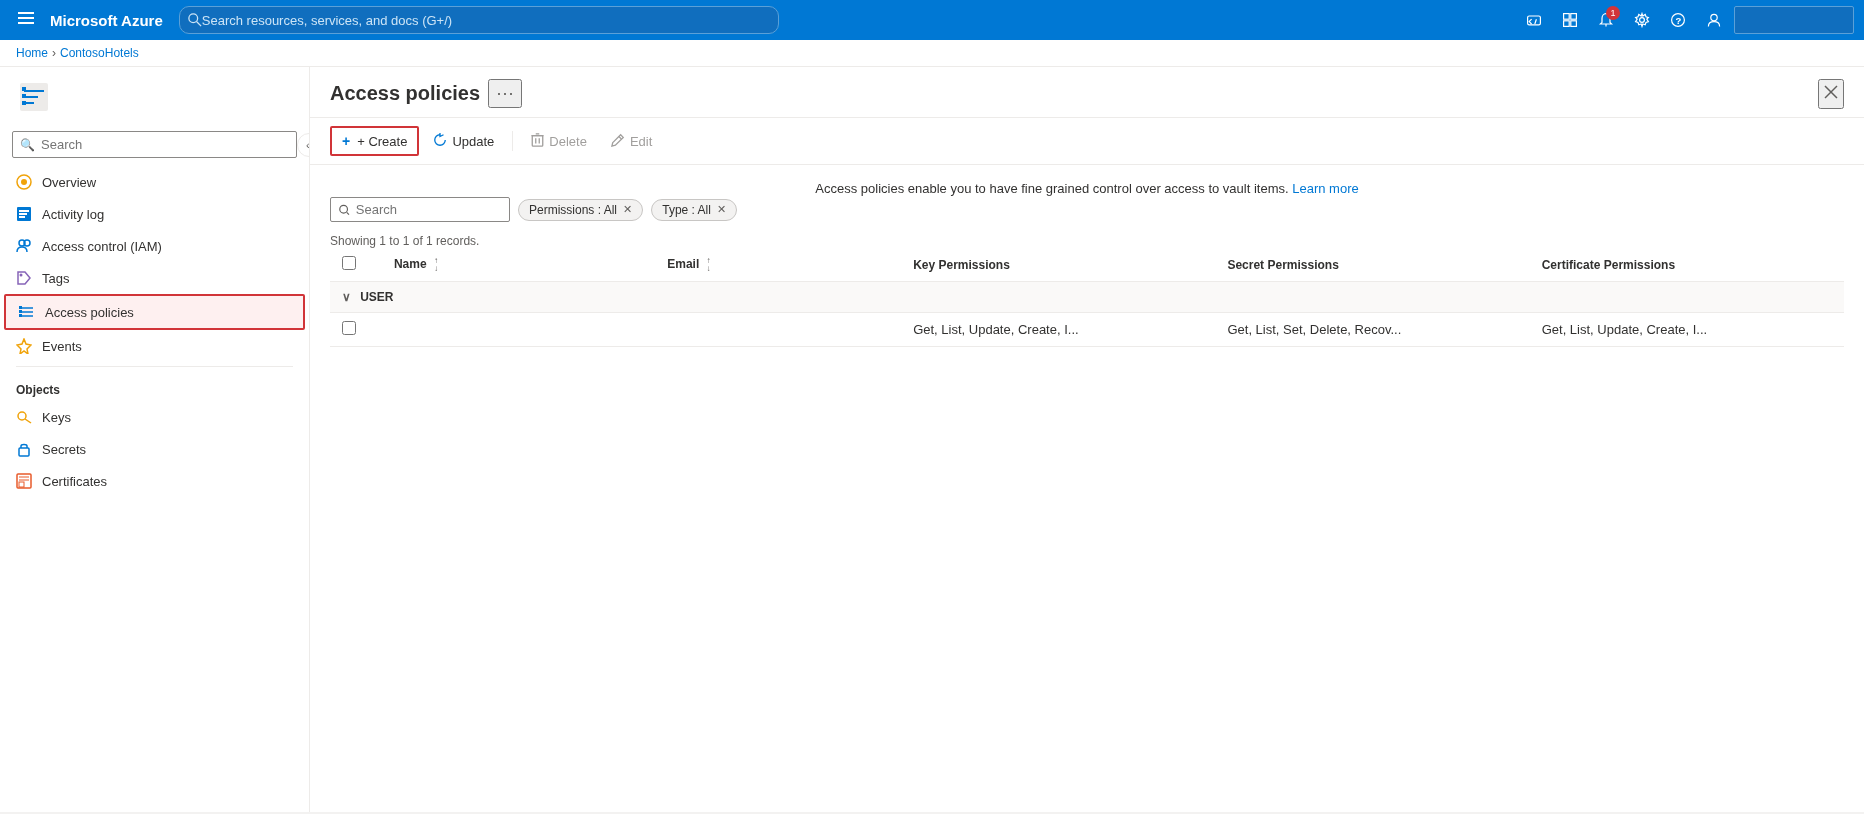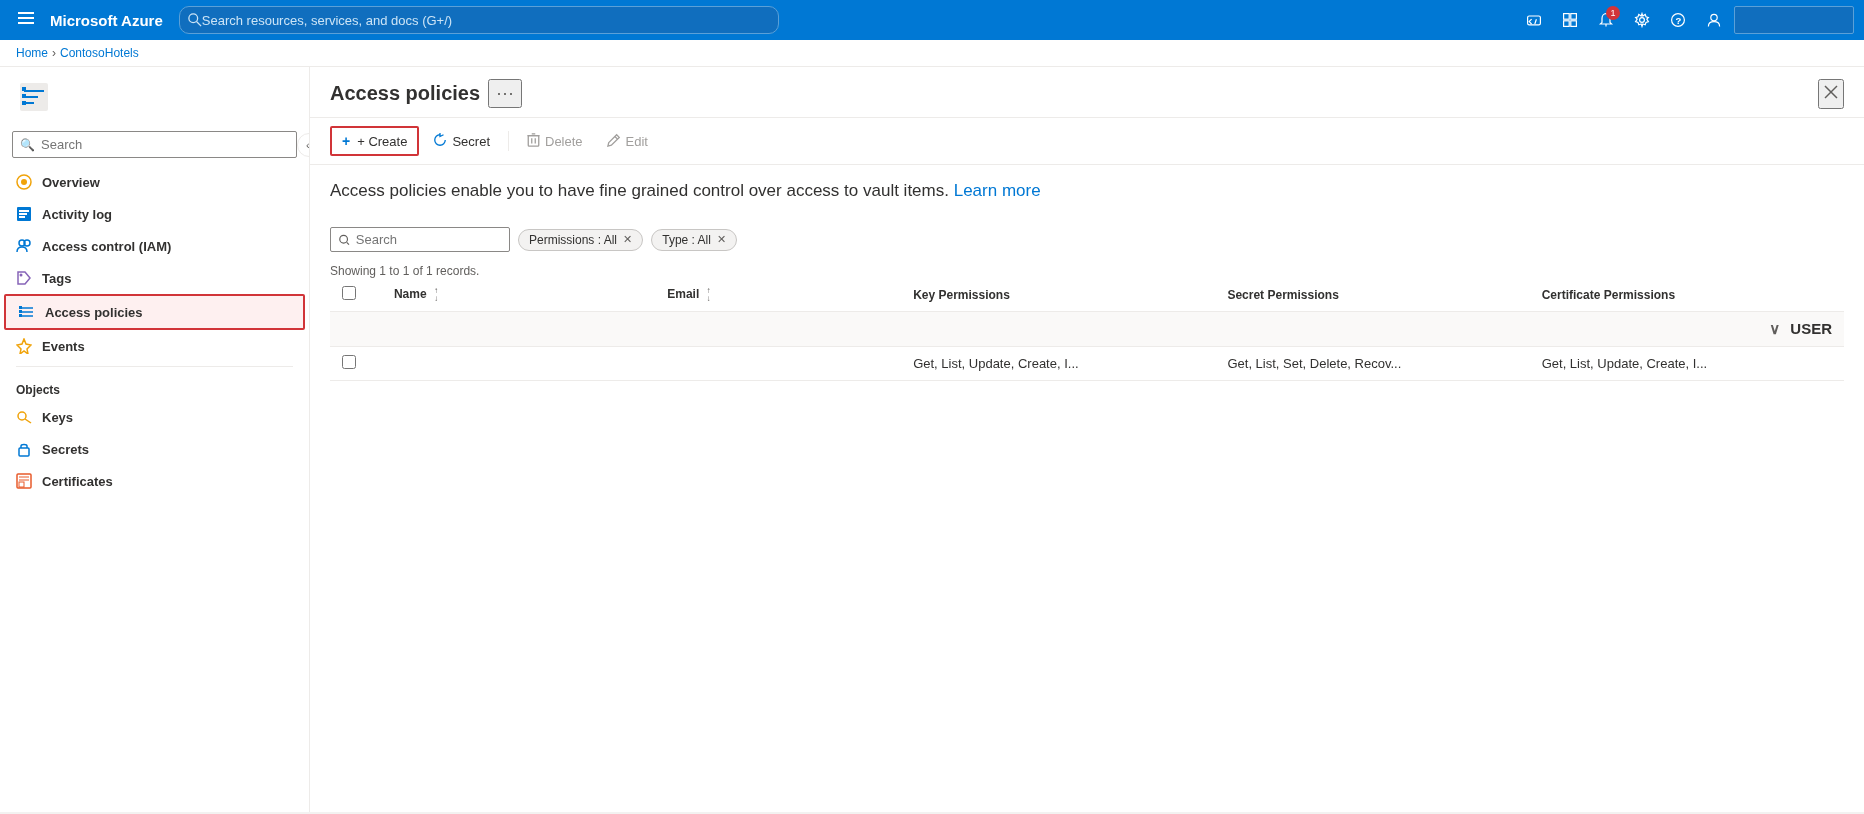--- a/index.html
+++ b/index.html
@@ -172,21 +172,20 @@
       overflow-y: auto;
     }
     .nav-item {
       display: flex;
       align-items: center;
       gap: 10px;
       padding: 8px 16px;
       cursor: pointer;
       color: #323130;
       font-size: 13px;
-      font-weight: bold;
     }
     .nav-item.active {
       background: #eff6fc;
       border-left: 3px solid #0078d4;
       padding-left: 13px;
     }
     .nav-item .nav-icon-img {
       width: 16px;
       height: 16px;
       display: flex;
@@ -283,23 +282,24 @@
       margin: 0 4px;
     }
 
     
     .content-body {
       flex: 1;
       overflow-y: auto;
       padding: 16px 20px;
     }
     .info-text {
-      font-size: 17px;
+      font-size: 13px;
       color: #323130;
-      margin-bottom: 26px;
+      margin-bottom: 1px;
+      text-align: center;
     }
     .info-text a { color: #0078d4; text-decoration: none; }
 
     
     .filter-row {
       display: flex;
       align-items: center;
       gap: 8px;
       margin-bottom: 12px;
     }
@@ -377,22 +377,21 @@
     }
     .sort-arrows span {
       font-size: 8px;
       line-height: 1;
       color: #605e5c;
     }
 
     .group-row td {
       background: #faf9f8;
       font-weight: 600;
-      font-size: 15px;
-      text-align: right;
+      font-size: 12px;
     }
     .group-chevron { color: #605e5c; margin-right: 6px; }
 
     input[type="checkbox"] {
       width: 14px;
       height: 14px;
       cursor: pointer;
     }
 
     
@@ -628,21 +627,21 @@
         <span class="btn-icon">+</span>
         <span style="padding-left:2px">+ Create</span>
       </button>
       <button class="toolbar-btn">
         <span class="refresh-icon">
           <svg width="14" height="14" viewBox="0 0 16 16" fill="none">
               <path d="M14 8 A6 6 0 1 1 8 2" stroke="#0078d4" stroke-width="1.5" fill="none"></path>
               <polyline points="8,0 8,4 12,2" stroke="#0078d4" stroke-width="1.5" fill="none"></polyline>
             </svg>
         </span>
-        <span>Secret</span>
+        <span>Update</span>
       </button>
       <div class="toolbar-separator"></div>
       <button class="toolbar-btn disabled">
         <span>
           <svg width="13" height="14" viewBox="0 0 14 16" fill="none">
               <rect x="1" y="3" width="12" height="12" rx="1" stroke="#a19f9d" stroke-width="1.5"></rect>
               <line x1="5" y1="6" x2="5" y2="12" stroke="#a19f9d" stroke-width="1.5"></line>
               <line x1="9" y1="6" x2="9" y2="12" stroke="#a19f9d" stroke-width="1.5"></line>
               <line x1="0" y1="3" x2="14" y2="3" stroke="#a19f9d" stroke-width="1.5"></line>
               <line x1="5" y1="1" x2="9" y2="1" stroke="#a19f9d" stroke-width="1.5"></line>

